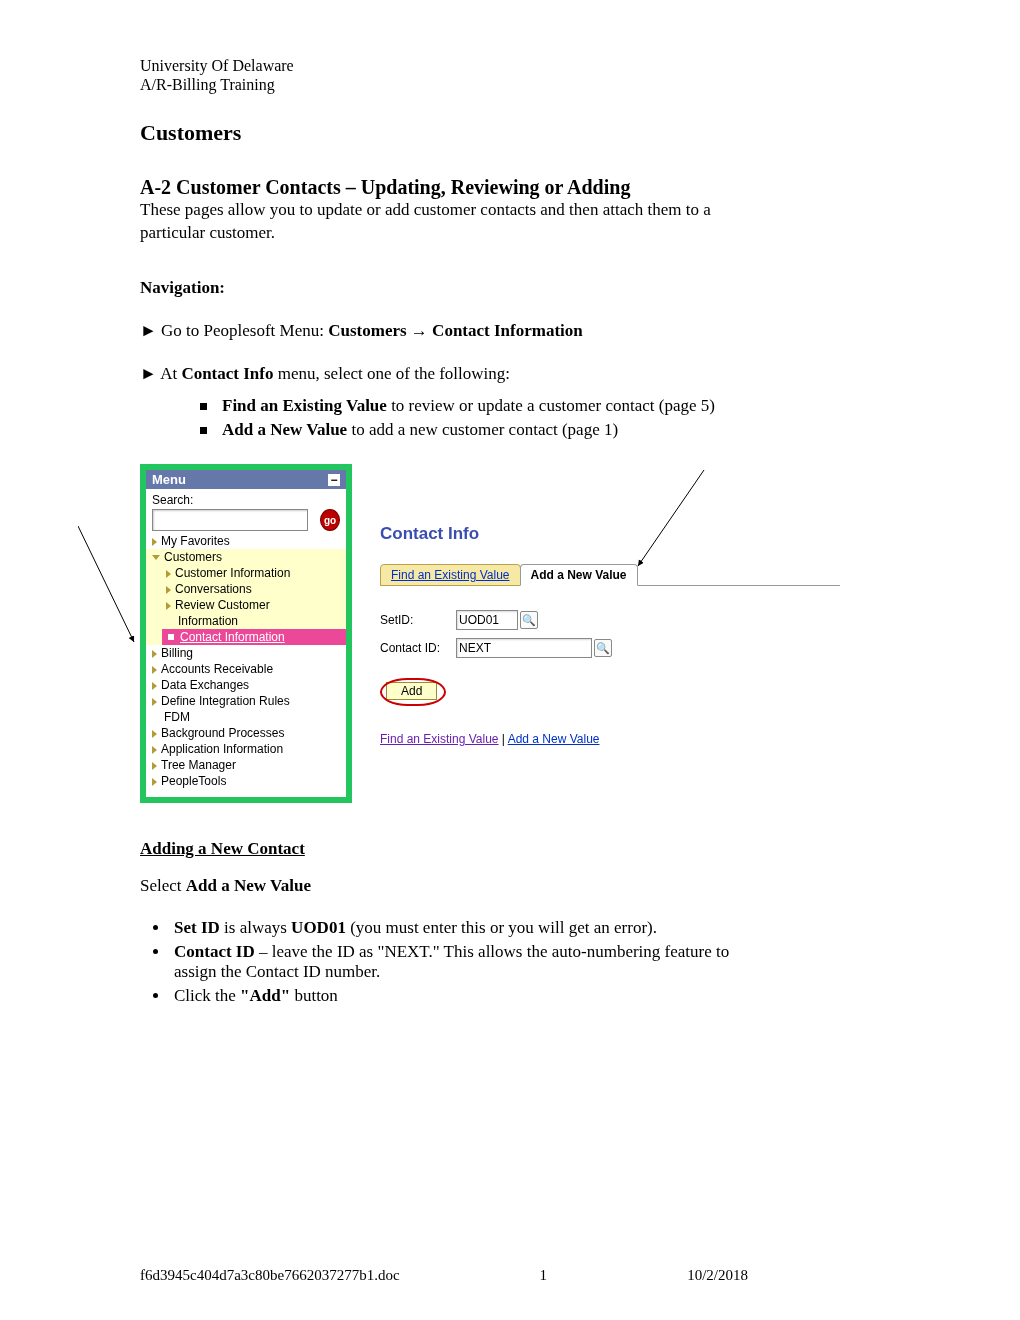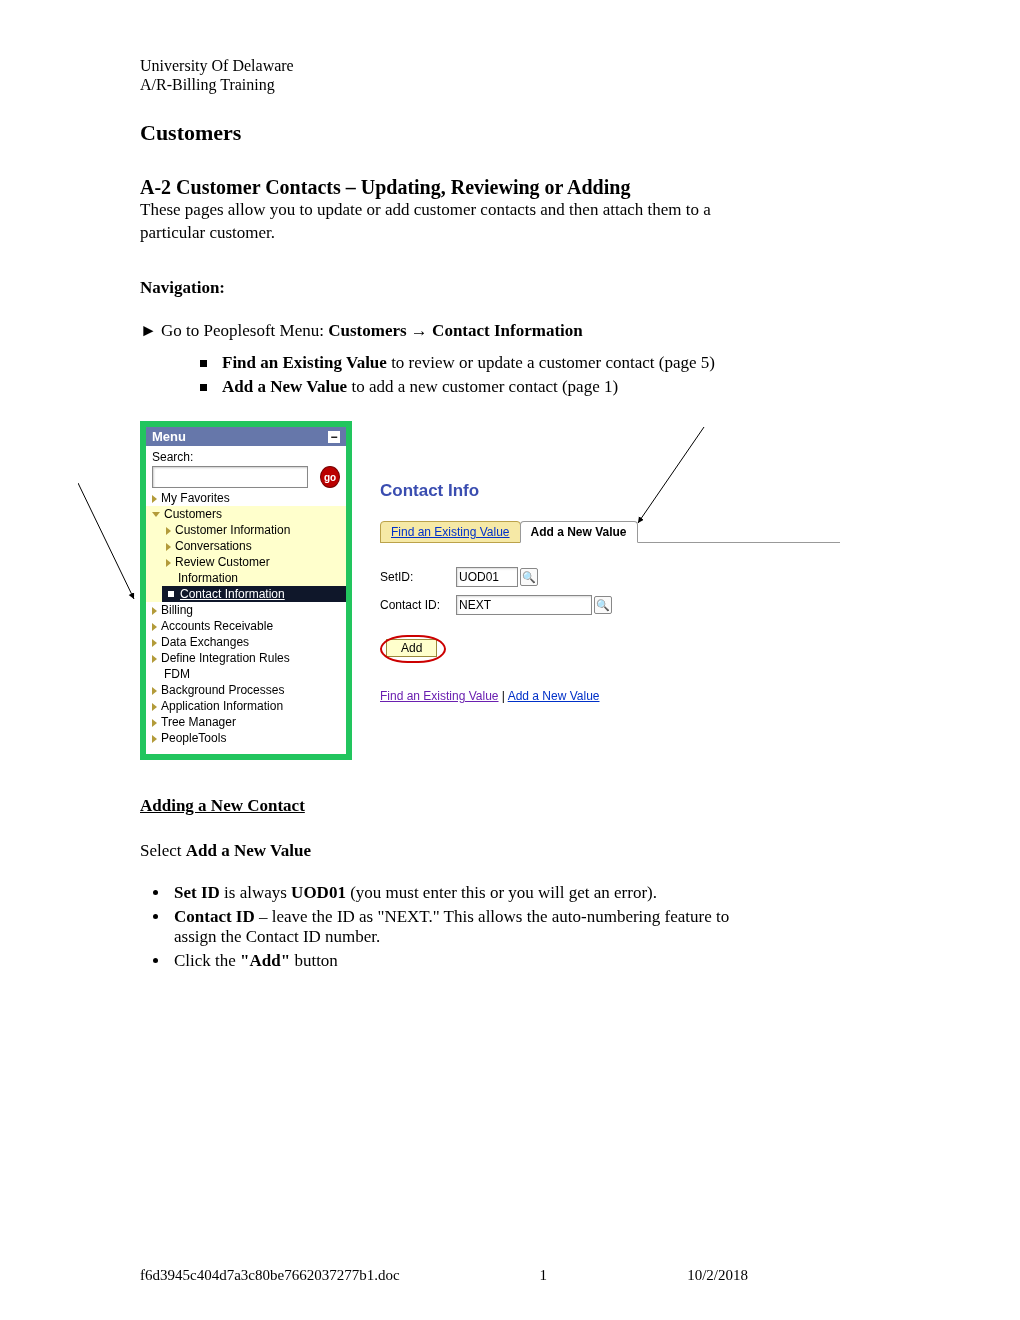--- a/index.html
+++ b/index.html
@@ -25,21 +25,21 @@
   .menu-collapse{background:#fff;color:#000;width:12px;height:12px;display:flex;align-items:center;justify-content:center;font-size:12px;line-height:1}
   .menu-body{padding:4px 6px 8px 6px;font-size:12px}
   .menu-search{display:flex;align-items:center;gap:12px;margin:2px 0 2px 0}
   .menu-search input{width:150px;height:18px;font-size:12px;border:1px solid #888;box-shadow:inset 1px 1px 2px rgba(0,0,0,.2)}
   .go{width:20px;height:20px;border-radius:50%;background:#b00;color:#fff;font-size:10px;font-weight:bold;display:flex;align-items:center;justify-content:center;border:1px solid #700}
   .tree-item{padding:1px 0;color:#000}
   .tree-sub{padding-left:14px}
   .tri{display:inline-block;width:0;height:0;margin-right:4px;vertical-align:middle}
   .tri-right{border-left:5px solid #b39b3a;border-top:4px solid transparent;border-bottom:4px solid transparent}
   .tri-down{border-top:5px solid #b39b3a;border-left:4px solid transparent;border-right:4px solid transparent}
-  .selected{background:#0f172a;color:#fff;padding:1px 4px;display:block;margin-left:-4px;margin-right:-6px}
+  .selected{background:#ec4899;color:#fff;padding:1px 4px;display:block;margin-left:-4px;margin-right:-6px}
   .selected .link{color:#fff}
   .link{text-decoration:underline;color:#000}
   .customers-block{background:#ffffcc;margin:0 -6px;padding:0 6px}
   .panel{flex:1;padding-top:60px}
   .panel-title{color:#3a4db0;font-weight:bold;font-size:17px;margin-bottom:18px}
   .tabs{display:flex;align-items:flex-end;height:24px}
   .tab{font-size:12px;padding:3px 10px;position:relative}
   .tab-inactive{background:#f6e9a6;border:1px solid #bba24a;color:#0030c8;text-decoration:underline;border-top-left-radius:4px;border-top-right-radius:4px}
   .tab-active{background:#fff;border:1px solid #999;border-bottom:1px solid #fff;font-weight:bold;color:#000;border-top-left-radius:4px;border-top-right-radius:4px;margin-left:-1px}
   .tabline{height:0;border-top:1px solid #999;margin-top:-1px;width:460px}
@@ -66,20 +66,23 @@
   <div class="hdr">University Of Delaware</div>
   <div class="hdr">A/R-Billing Training</div>
 
   <div class="h1">Customers</div>
   <div class="h2">A-2  Customer Contacts – Updating, Reviewing or Adding</div>
   <div class="body">These pages allow you to update or add customer contacts and then attach them to a particular customer.</div>
 
   <div class="body bold navlabel">Navigation:</div>
   <div class="body arrowln">
     <span>► Go to Peoplesoft Menu: </span><span class="bold">Customers → Contact Information</span>
+  </div>
+  <div class="body arrowln">
+    <span>► At </span><span class="bold">Contact Info</span><span> menu, select one of the following:</span>
   </div>
 
   <ul class="squarelist">
     <li><span class="bold">Find an Existing Value</span><span> to review or update a customer contact (page 5)</span></li>
     <li><span class="bold">Add a New Value</span><span> to add a new customer contact (page 1)</span></li>
   </ul>
 
   <div class="shot">
     <svg class="arrow-svg">
       <defs>
@@ -148,21 +151,21 @@
           <button class="addbtn">Add</button>
         </div>
         <div class="bottomlinks">
           <a class="bl1">Find an Existing Value</a><span> | </span><a class="bl2">Add a New Value</a>
         </div>
       </div>
     </div>
   </div>
 
   <div class="sect-heading"><span class="bold underline">Adding a New Contact</span></div>
-  <div class="body" style="margin-top:24px">
+  <div class="body" style="margin-top:16px">
     <span>Select </span><span class="bold">Add a New Value</span>
   </div>
   <ul class="bulletlist" style="margin-top:20px">
     <li><span class="bold">Set ID</span><span> is always </span><span class="bold">UOD01</span><span> (you must enter this or you will get an error).</span></li>
     <li><span class="bold">Contact ID</span><span> – leave the ID as "NEXT." This allows the auto-numbering feature to assign the Contact ID number.</span></li>
     <li><span>Click the </span><span class="bold">"Add"</span><span> button</span></li>
   </ul>
 
   <div class="footer">
     <span>f6d3945c404d7a3c80be7662037277b1.doc</span>

